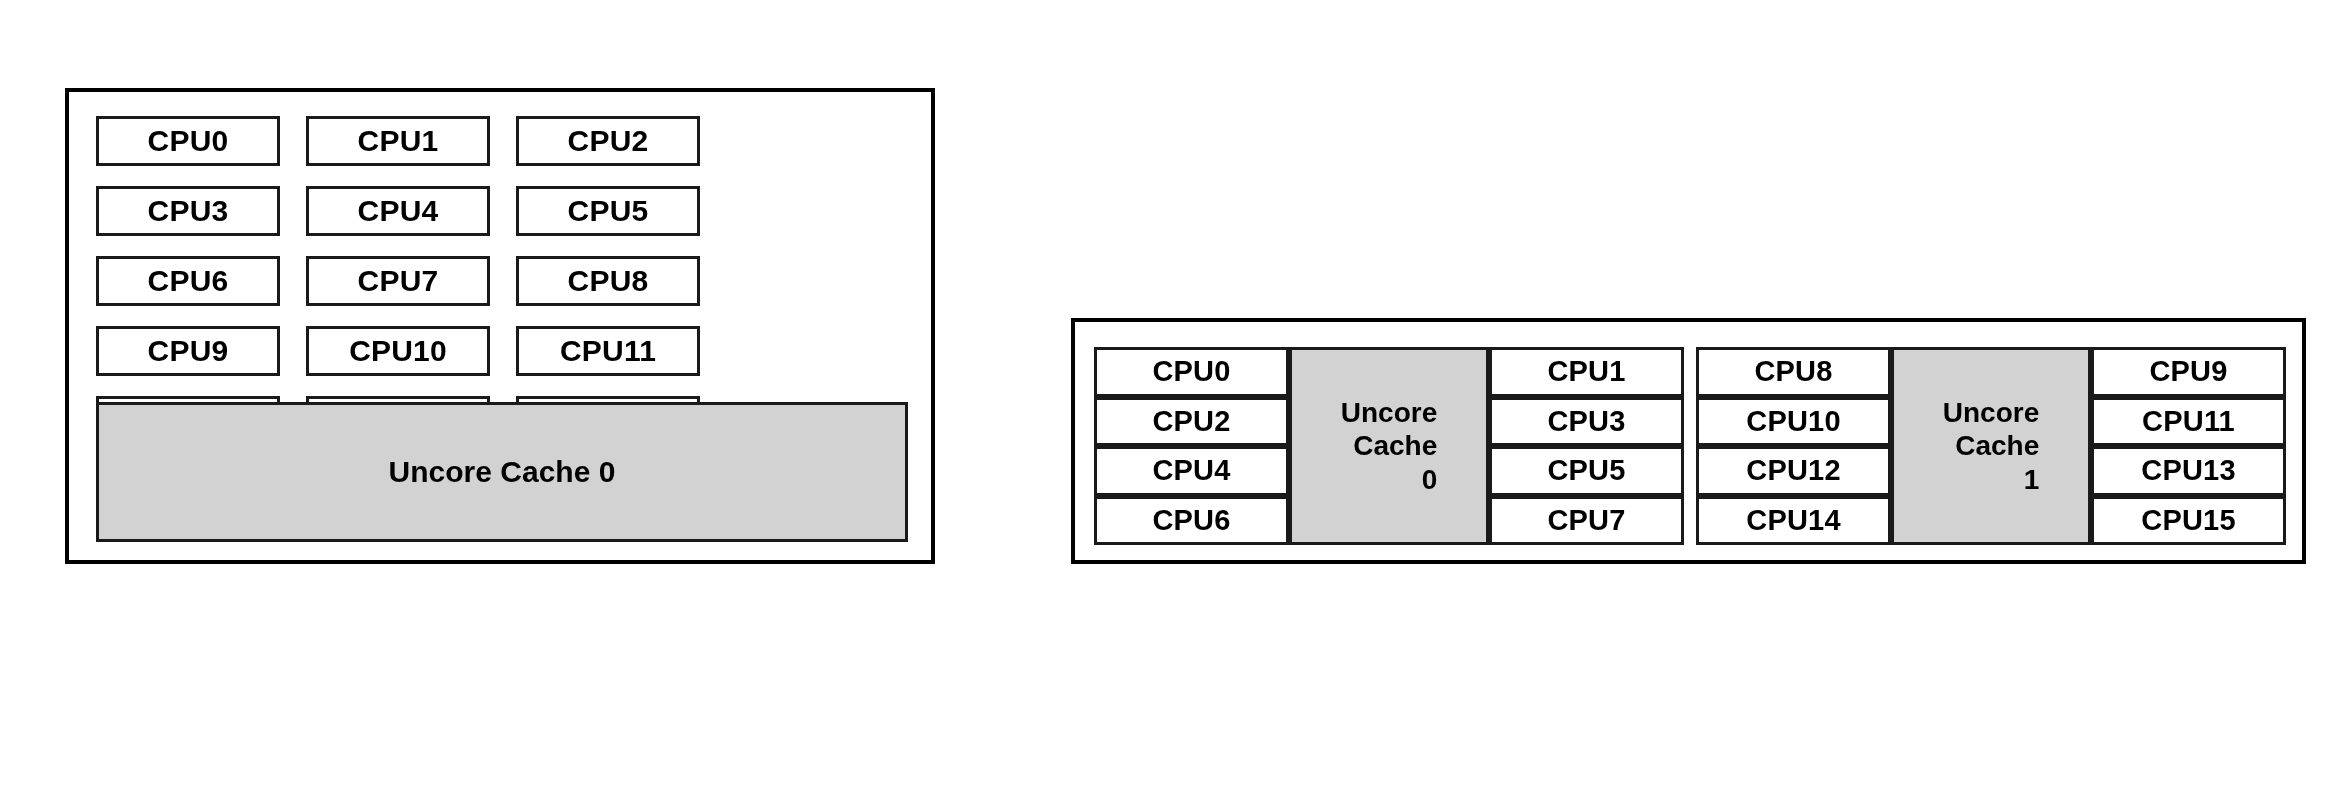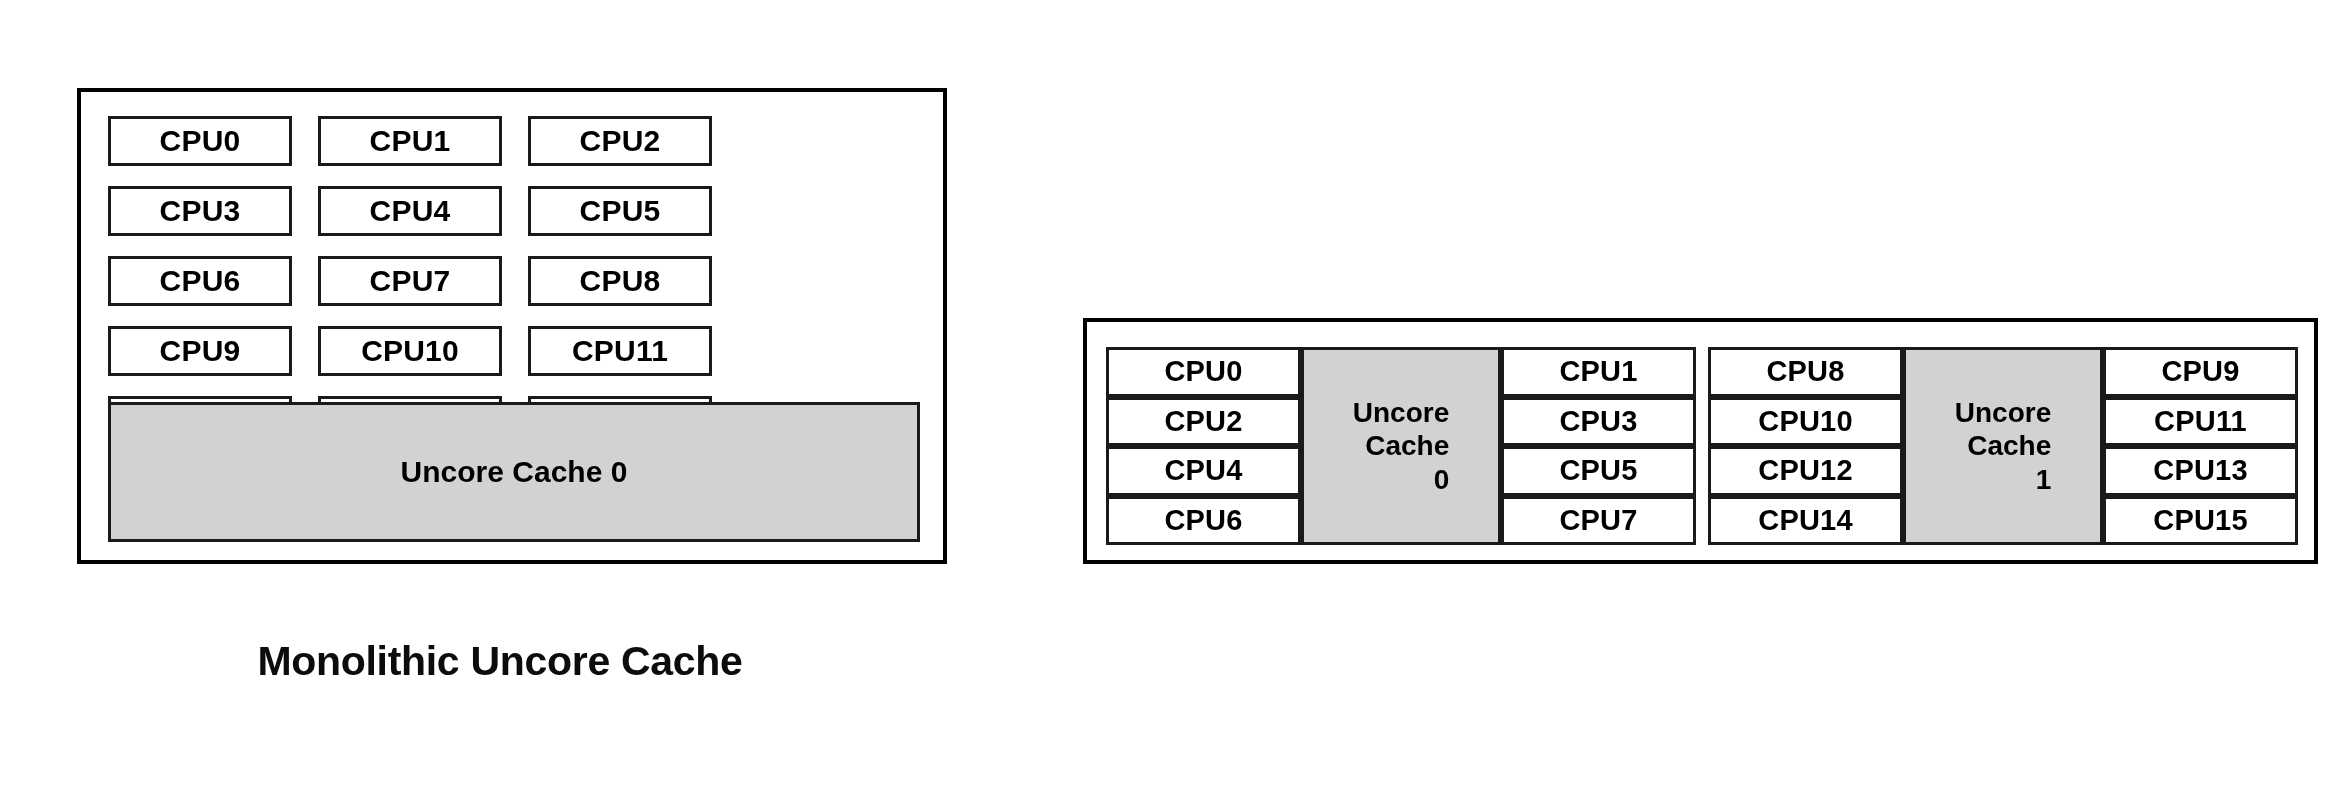--- a/index.html
+++ b/index.html
@@ -18,21 +18,20 @@
   
   .figure {
     position: absolute;
   }
 
   .outer-frame {
     position: absolute;
     border: 4px solid #000000;
     background: #ffffff;
     box-sizing: border-box;
-    margin-left: 12px;
   }
 
   .cpu-cell {
     border: 3px solid #1a1a1a;
     background: #ffffff;
     box-sizing: border-box;
     display: flex;
     align-items: center;
     justify-content: center;
     color: #000000;
@@ -173,21 +172,20 @@
       <div class="cpu-cell">CPU11</div>
       <div class="cpu-cell">CPU12</div>
       <div class="cpu-cell">CPU13</div>
       <div class="cpu-cell">CPU14</div>
       <div class="cpu-cell">CPU15</div>
     </div>
 
     <div class="cache-cell" id="monolithic-cache">Uncore Cache 0</div>
   </div>
 
-  <div class="caption" id="caption-monolithic">Monolithic Uncore Cache</div>
 </div>
 
 <div class="figure" id="split-figure">
 
   <div class="outer-frame" id="split-frame">
 
     <div class="split-cluster" id="split-cluster-0">
       <div class="cpu-column">
         <div class="cpu-cell">CPU0</div>
         <div class="cpu-cell">CPU2</div>

